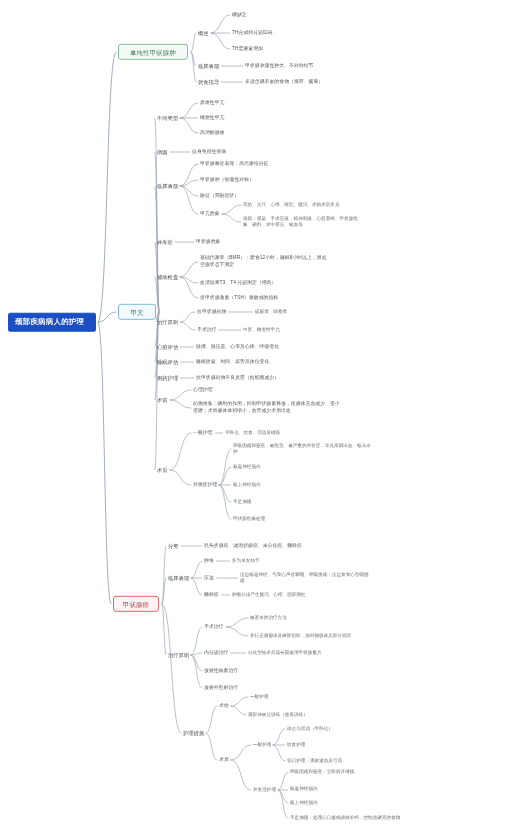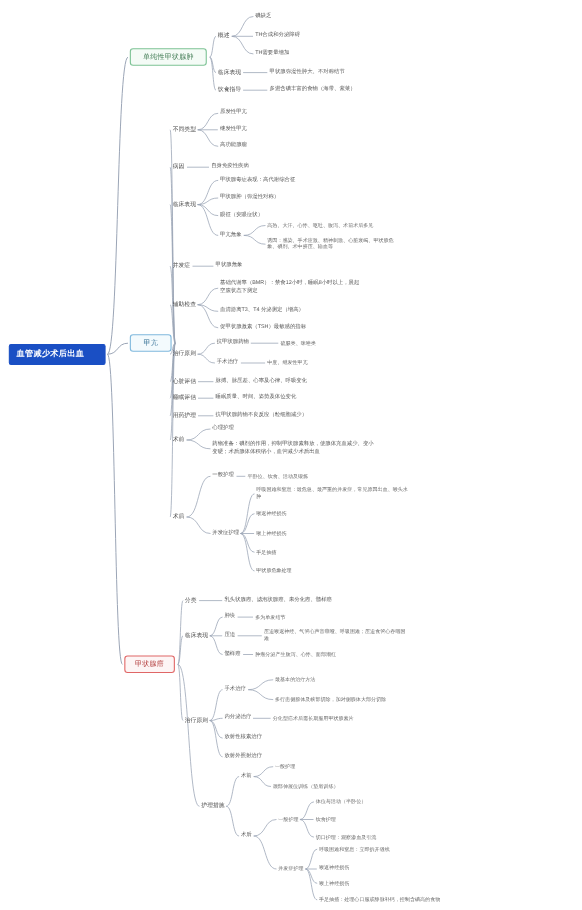--- a/index.html
+++ b/index.html
@@ -146,21 +146,21 @@
       <path d="M 231 760 C 242 760, 240 790, 251 790" fill="none" stroke="#9aa4b5" stroke-width="0.7" stroke-linecap="round"></path>
       <path d="M 273 745 C 279.6 745, 278.4 729, 285 729" fill="none" stroke="#9aa4b5" stroke-width="0.7" stroke-linecap="round"></path>
       <path d="M 273 745 L 285 745" fill="none" stroke="#9aa4b5" stroke-width="0.7"></path>
       <path d="M 273 745 C 279.6 745, 278.4 761, 285 761" fill="none" stroke="#9aa4b5" stroke-width="0.7" stroke-linecap="round"></path>
       <path d="M 278 790 C 283.5 790, 282.5 772, 288 772" fill="none" stroke="#9aa4b5" stroke-width="0.7" stroke-linecap="round"></path>
       <path d="M 278 790 L 288 790" fill="none" stroke="#9aa4b5" stroke-width="0.7"></path>
       <path d="M 278 790 C 283.5 790, 282.5 803, 288 803" fill="none" stroke="#9aa4b5" stroke-width="0.7" stroke-linecap="round"></path>
       <path d="M 278 790 C 283.5 790, 282.5 818, 288 818" fill="none" stroke="#9aa4b5" stroke-width="0.7" stroke-linecap="round"></path>
     </svg>
   <div id="node-layer">
-      <div class="node root" style="left: 8px; top: 322px; width: 88px;">血管减少术后出血</div>
+      <div class="node root" style="left: 8px; top: 322px; width: 88px;">颈部疾病病人的护理</div>
       <div class="node lvl1 green" style="left: 118px; top: 52px; min-width: 70px; text-align: center;">单纯性甲状腺肿</div>
       <div class="node lvl1 blue" style="left: 118px; top: 312px; min-width: 38px; text-align: center;">甲亢</div>
       <div class="node lvl1 red" style="left: 113px; top: 604px; min-width: 46px; text-align: center;">甲状腺癌</div>
       <div class="node lvl2" style="left: 198px; top: 33px;">概述</div>
       <div class="node lvl3" style="left: 232px; top: 15px;">碘缺乏</div>
       <div class="node lvl3" style="left: 232px; top: 33px;">TH合成和分泌障碍</div>
       <div class="node lvl3" style="left: 232px; top: 49px;">TH需要量增加</div>
       <div class="node lvl2" style="left: 198px; top: 66px;">临床表现</div>
       <div class="node lvl3" style="left: 245px; top: 66px;">甲状腺弥漫性肿大、不对称结节</div>
       <div class="node lvl2" style="left: 198px; top: 82px;">饮食指导</div>

